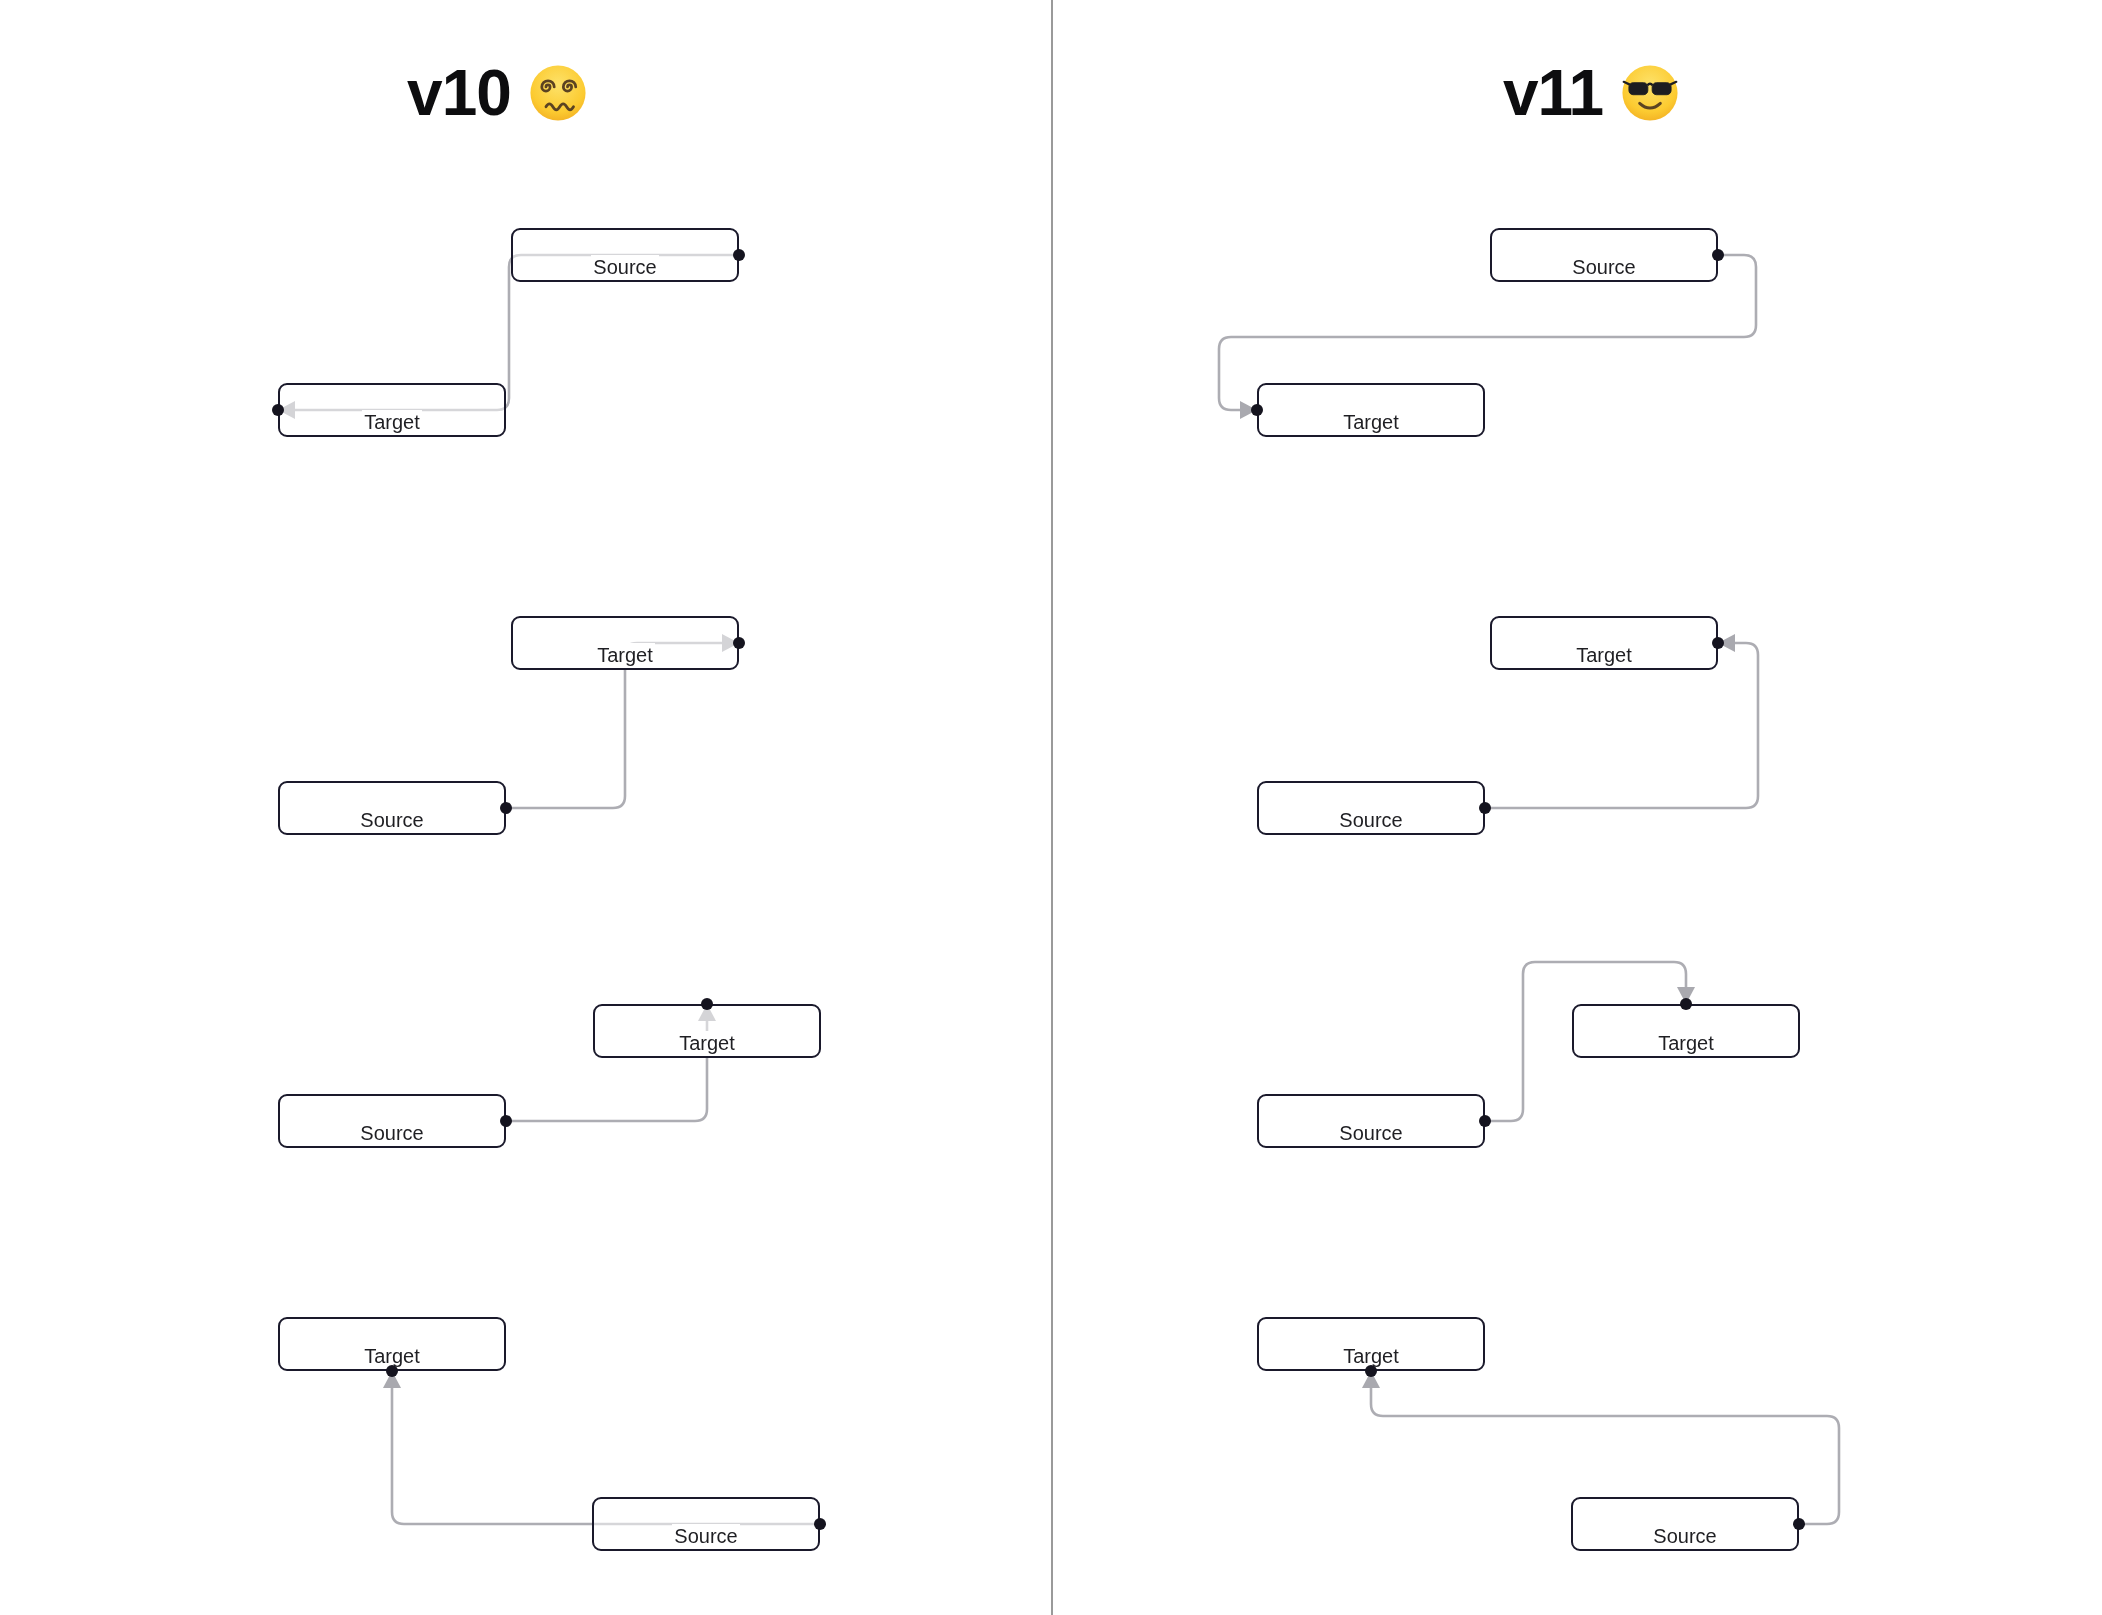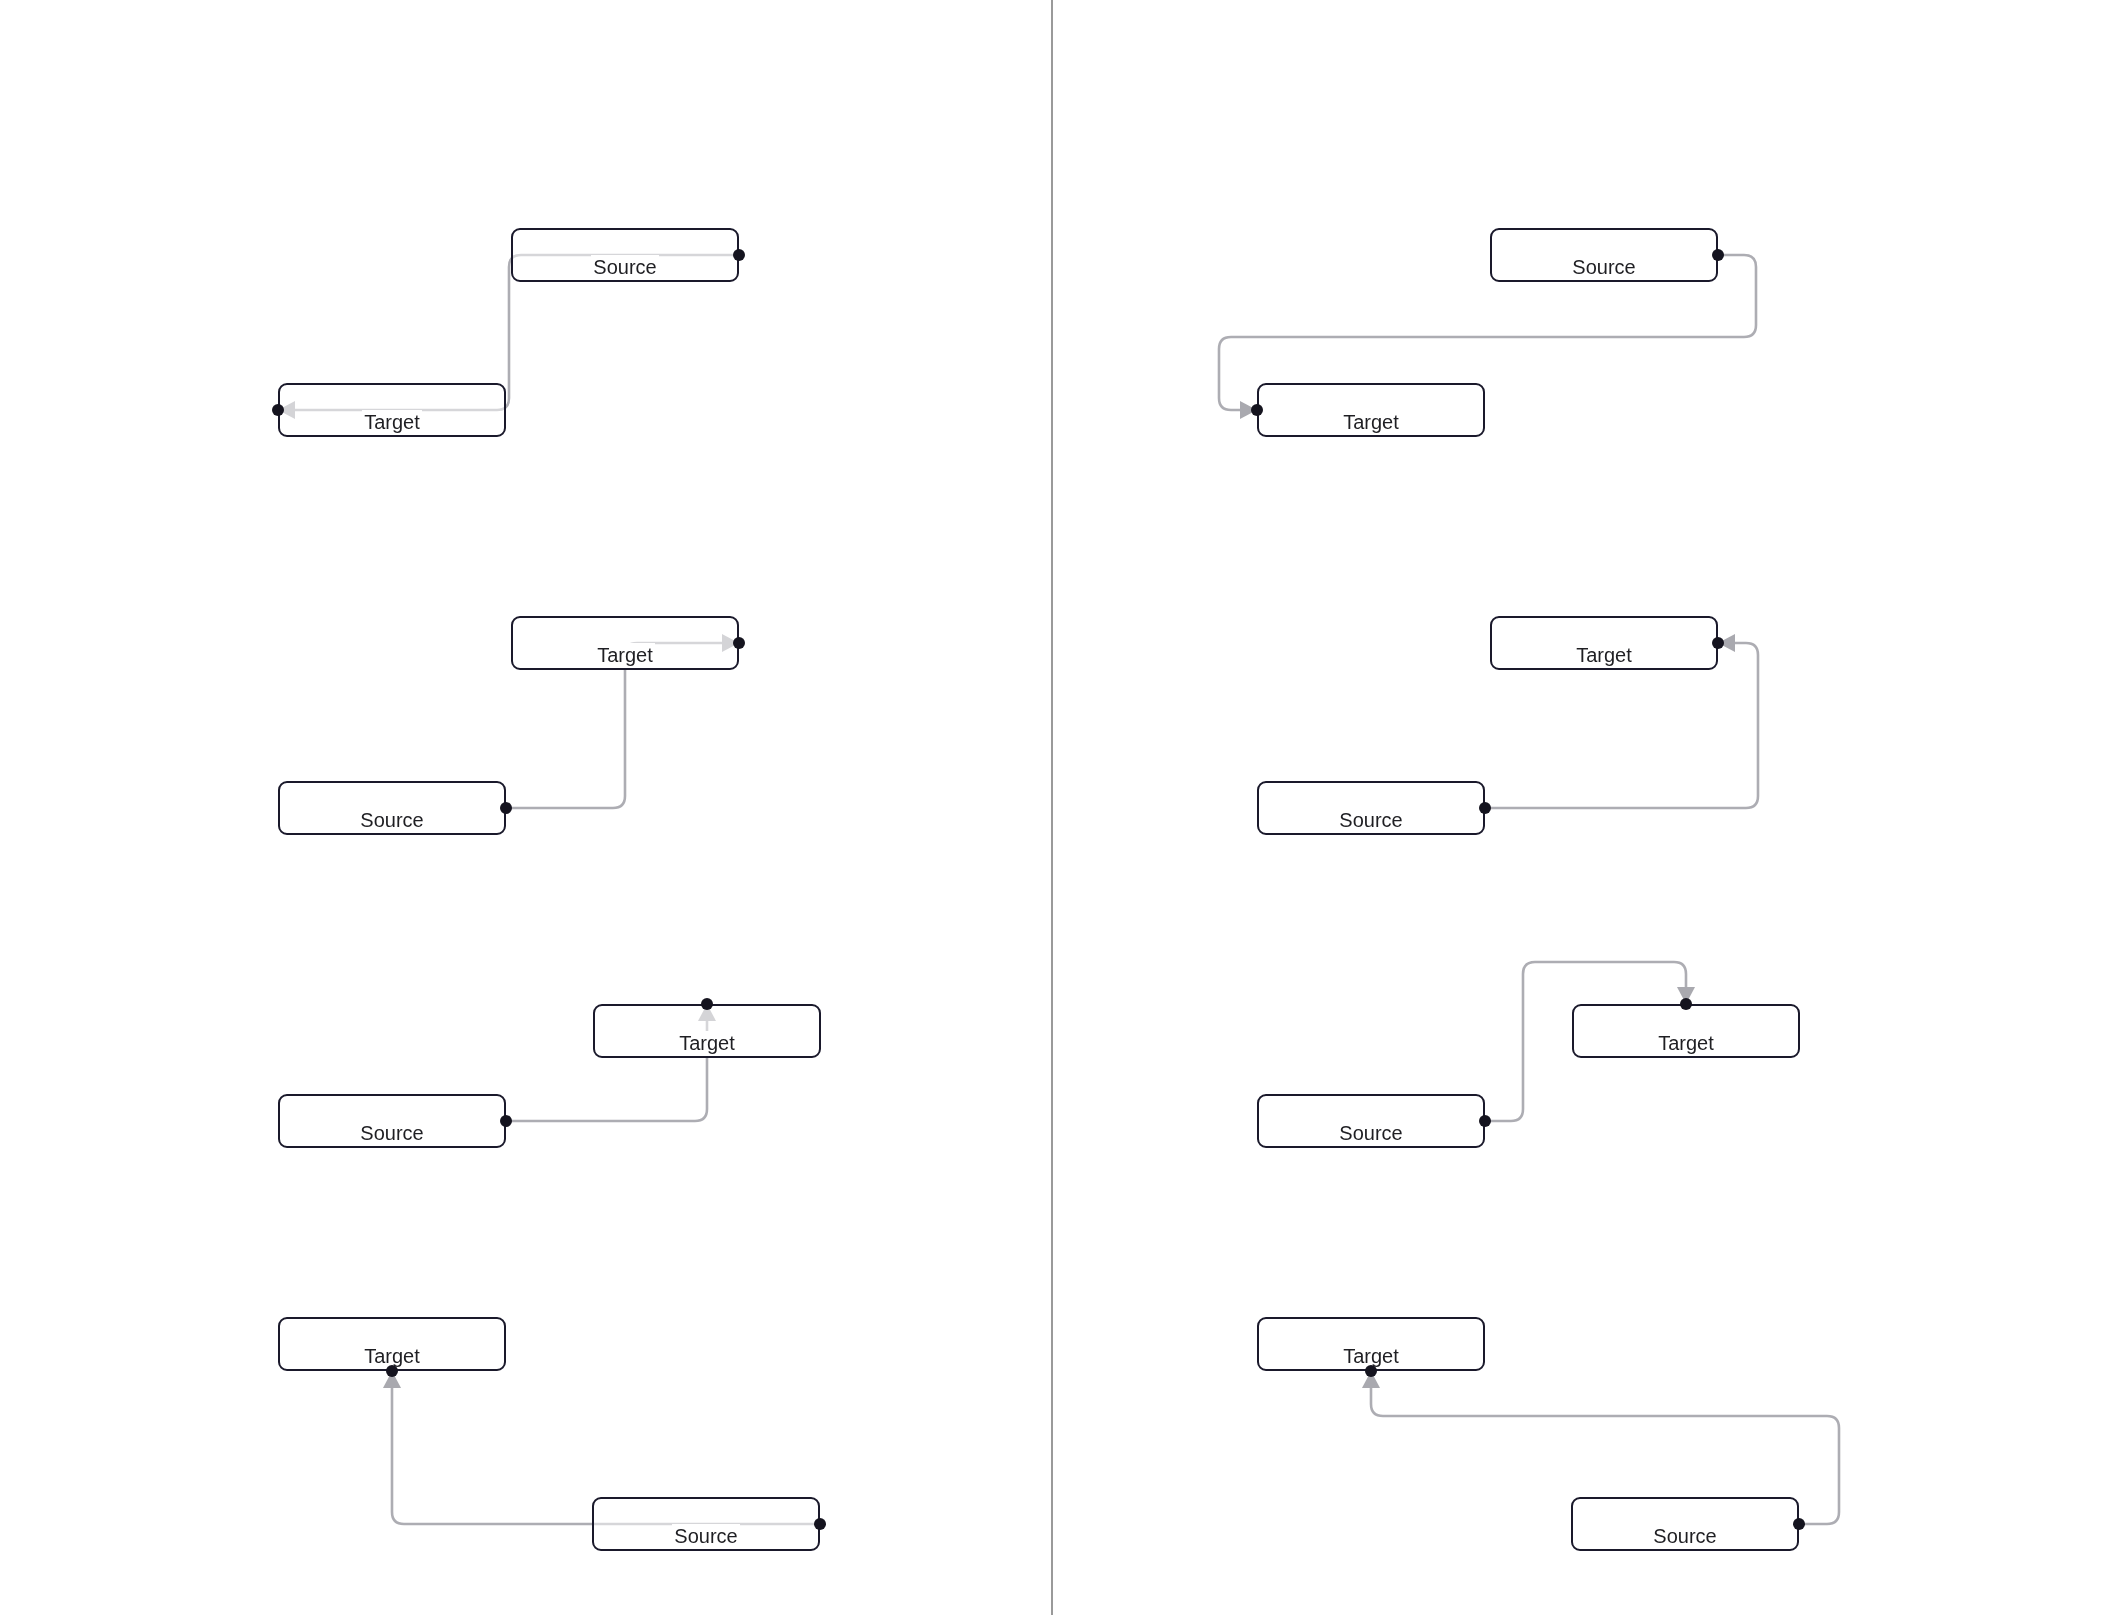--- a/index.html
+++ b/index.html
@@ -103,15 +103,58 @@
       <div class="handle-dot" style="left: 1712px; top: 249px; background: rgb(21, 20, 31);"></div>
       <div class="handle-dot" style="left: 1251px; top: 404px; background: rgb(21, 20, 31);"></div>
       <div class="handle-dot" style="left: 1712px; top: 637px; background: rgb(21, 20, 31);"></div>
       <div class="handle-dot" style="left: 1479px; top: 802px; background: rgb(21, 20, 31);"></div>
       <div class="handle-dot" style="left: 1680px; top: 998px; background: rgb(21, 20, 31);"></div>
       <div class="handle-dot" style="left: 1479px; top: 1115px; background: rgb(21, 20, 31);"></div>
       <div class="handle-dot" style="left: 1365px; top: 1365px; background: rgb(21, 20, 31);"></div>
       <div class="handle-dot" style="left: 1793px; top: 1518px; background: rgb(21, 20, 31);"></div>
     </div>
 
+  <div class="panel-title" id="title-v10" style="left: 278px; width: 440px; top: 56px; color: rgb(13, 13, 15);">
+    <span class="title-text">v10</span>
+    <span>
+      <svg class="emoji-svg" width="62" height="62" viewBox="0 0 72 72">
+        <defs>
+          <radialGradient id="faceGrad1" cx="50%" cy="35%" r="70%">
+            <stop offset="0%" stop-color="#fde26a"></stop>
+              <stop offset="70%" stop-color="#fccb31"></stop>
+              <stop offset="100%" stop-color="#f2ae22"></stop>
+          </radialGradient>
+        </defs>
+        <circle cx="36" cy="36" r="32" fill="url(#faceGrad1)"></circle>
+        <g fill="none" stroke="#5b4322" stroke-width="3.2" stroke-linecap="round">
+          <path d="M22,29 a2.4,2.4 0 1 1 4.8,0 a4.8,4.8 0 1 1 -9.6,0 a7.2,7.2 0 1 1 14.4,0"></path>
+          <path d="M47,29 a2.4,2.4 0 1 1 4.8,0 a4.8,4.8 0 1 1 -9.6,0 a7.2,7.2 0 1 1 14.4,0"></path>
+          <path d="M22,52 q4,-7 8,0 q4,7 8,0 q4,-7 8,0 q4,7 8,0"></path>
+        </g>
+      </svg>
+    </span>
+  </div>
 
+  <div class="panel-title" id="title-v11" style="left: 1372px; width: 440px; top: 56px; color: rgb(13, 13, 15);">
+    <span class="title-text">v11</span>
+    <span>
+      <svg class="emoji-svg" width="62" height="62" viewBox="0 0 72 72">
+        <defs>
+          <radialGradient id="faceGrad2" cx="50%" cy="35%" r="70%">
+            <stop offset="0%" stop-color="#fde26a"></stop>
+              <stop offset="70%" stop-color="#fccb31"></stop>
+              <stop offset="100%" stop-color="#f2ae22"></stop>
+          </radialGradient>
+        </defs>
+        <circle cx="36" cy="36" r="32" fill="url(#faceGrad2)"></circle>
+        <g fill="#1d1d21" stroke="#1d1d21">
+          <rect x="11.5" y="24" width="22" height="14" rx="5"></rect>
+          <rect x="38.5" y="24" width="22" height="14" rx="5"></rect>
+          <path d="M33,27 q3,-3.5 6,0" fill="none" stroke-width="3"></path>
+          <path d="M12,26 L5.5,23" fill="none" stroke-width="2.6" stroke-linecap="round"></path>
+          <path d="M60,26 L66.5,23" fill="none" stroke-width="2.6" stroke-linecap="round"></path>
+        </g>
+        <path d="M24,48 q12,11 24,0" fill="none" stroke="#5b4322" stroke-width="3.4" stroke-linecap="round"></path>
+      </svg>
+    </span>
+  </div>
 
 </div>
 
 </body></html>

